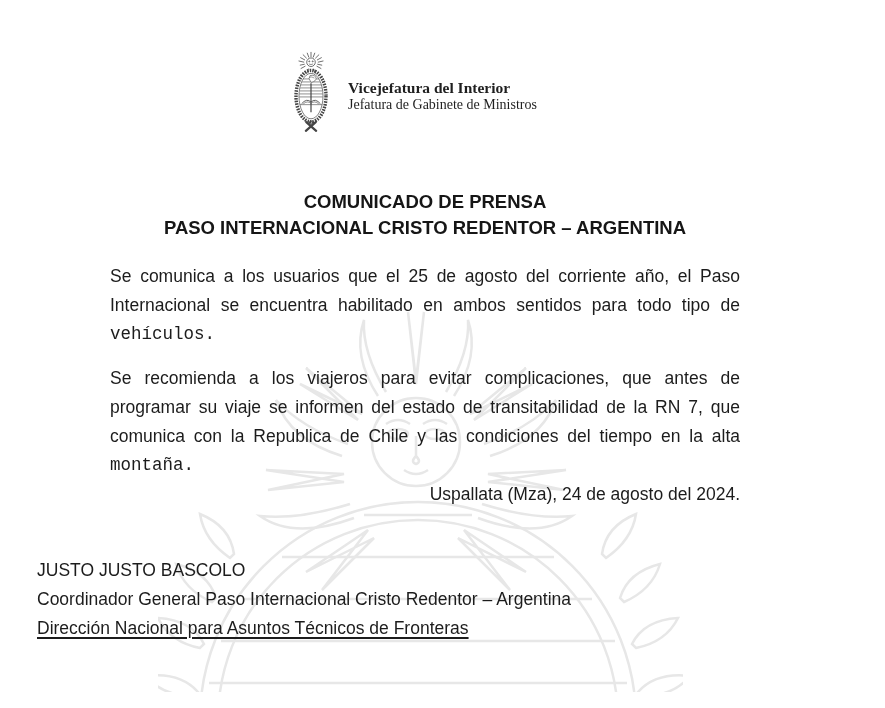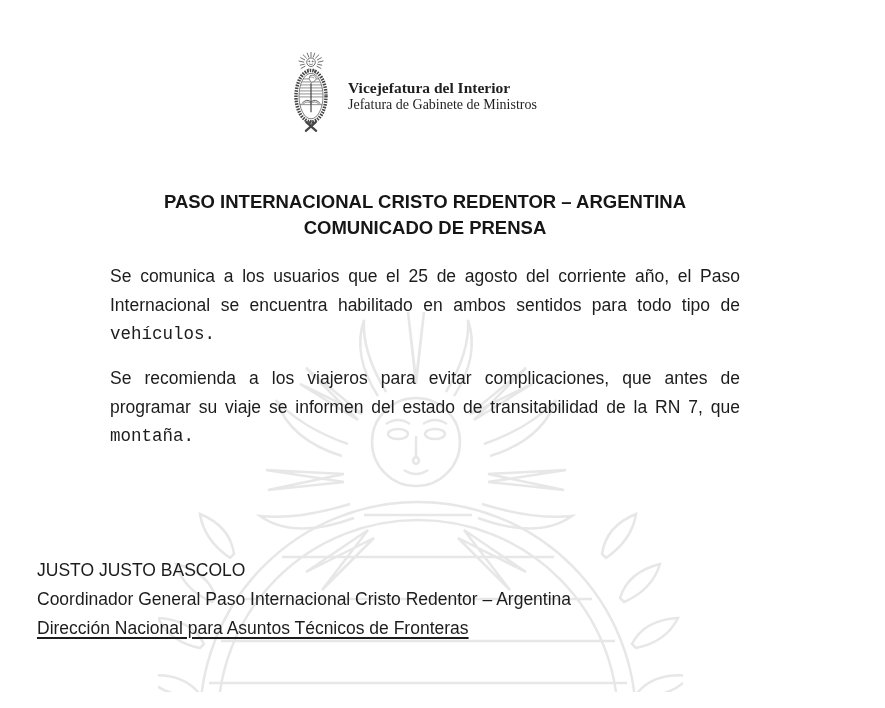--- a/index.html
+++ b/index.html
@@ -181,36 +181,38 @@
     </g>
     <circle cx="28" cy="84" r="1.8" stroke-width="1.2"></circle>
   </svg>
 
   <div class="letterhead-text">
     <div class="letterhead-line1">Vicejefatura del Interior</div>
     <div class="letterhead-line2">Jefatura de Gabinete de Ministros</div>
   </div>
 
   <div class="title-block">
+    <div>COMUNICADO DE PRENSA</div>
     <div>PASO INTERNACIONAL CRISTO REDENTOR – ARGENTINA</div>
-    <div>COMUNICADO DE PRENSA</div>
   </div>
 
   <div class="para para1">
     <div class="jline">Se comunica a los usuarios que el  25 de agosto del corriente año,  el Paso</div>
     <div class="jline">Internacional se encuentra habilitado en ambos sentidos para todo tipo de</div>
     <div class="jline last">vehículos.</div>
   </div>
 
   <div class="para para2">
     <div class="jline">Se recomienda a los viajeros para evitar complicaciones, que antes de</div>
     <div class="jline">programar su viaje se informen del estado de transitabilidad de la RN 7, que</div>
+    <div class="jline">comunica con la Republica de Chile y las condiciones del tiempo en la alta</div>
     <div class="jline last">montaña.</div>
   </div>
 
+  <div class="dateline">Uspallata (Mza), 24 de agosto del 2024.</div>
 
   <div class="signature">
     <div>JUSTO JUSTO BASCOLO</div>
     <div>Coordinador General Paso Internacional Cristo Redentor – Argentina</div>
     <div class="dept">Dirección Nacional para Asuntos Técnicos de Fronteras</div>
   </div>
 
 </div>
 
 </body></html>

